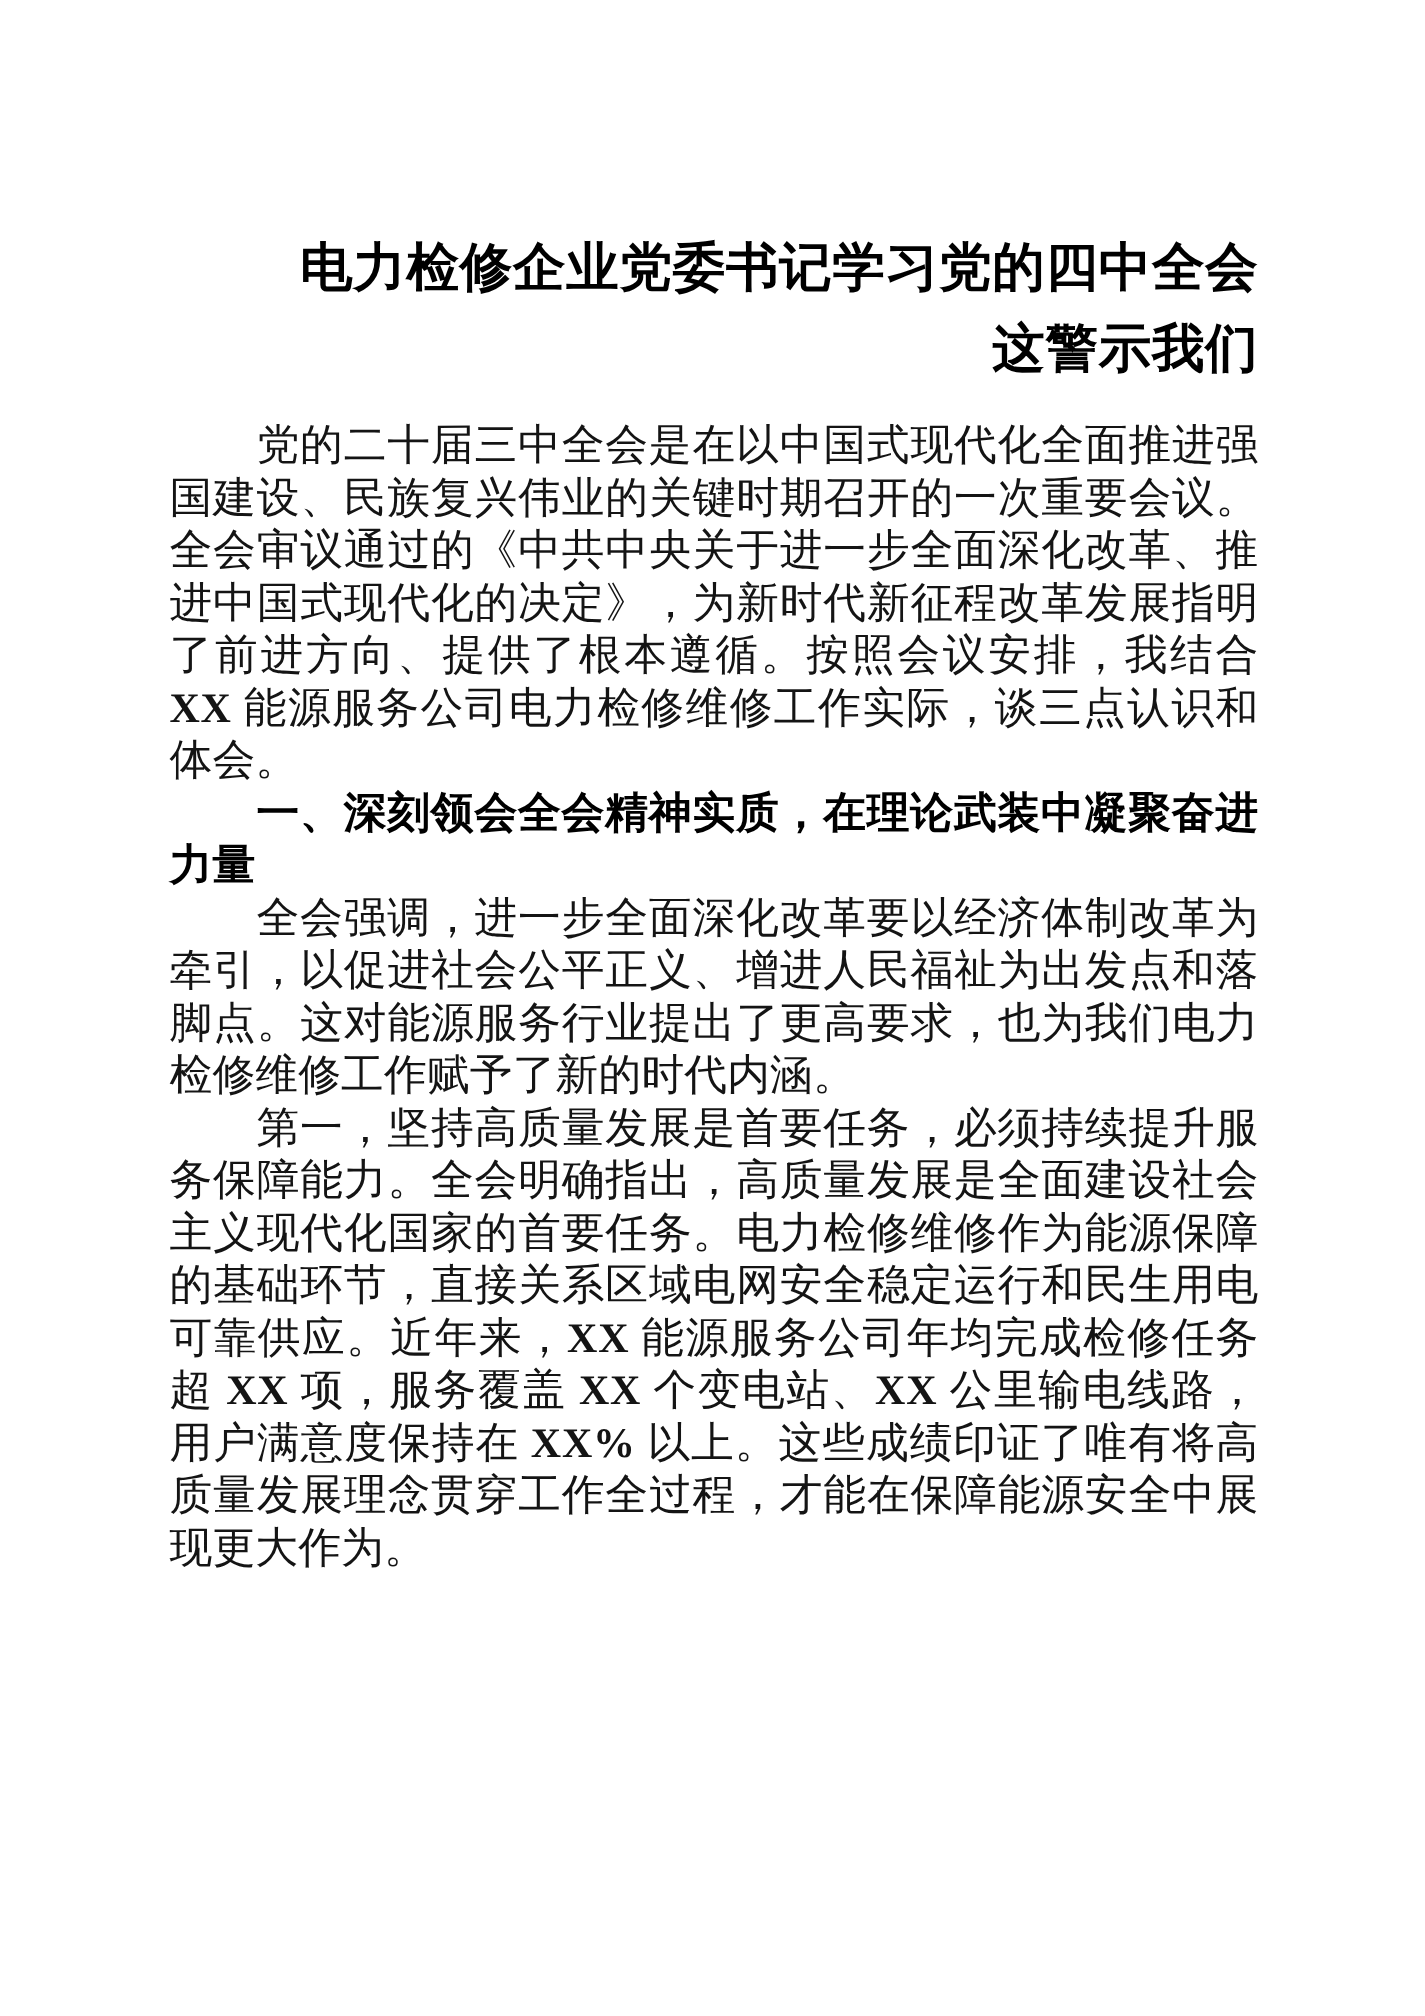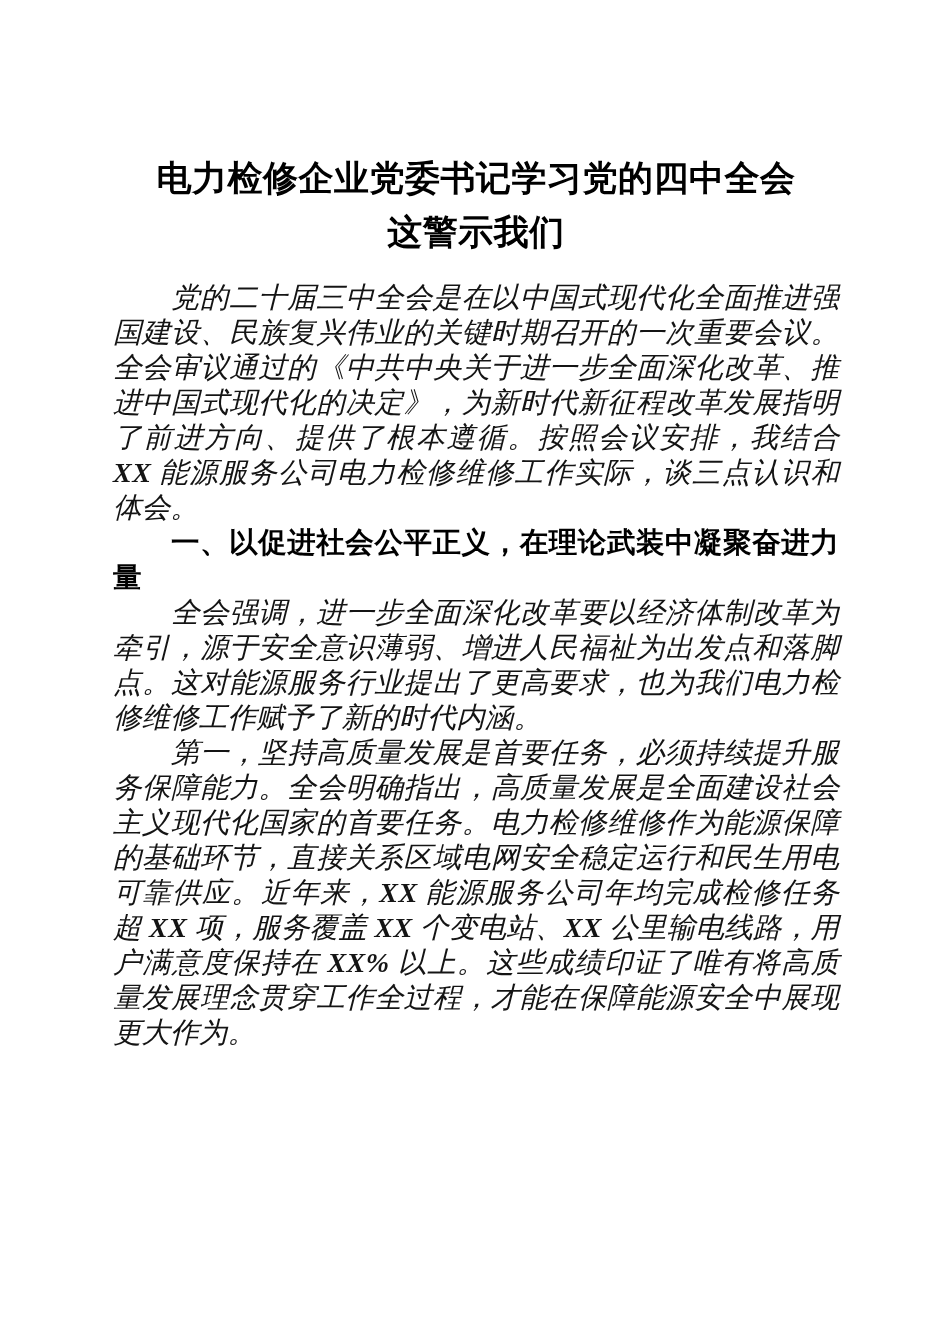--- a/index.html
+++ b/index.html
@@ -31,34 +31,34 @@
     font-size: 35px;
     line-height: 54px;
     text-align: center;
     color: #000000;
     margin: 0;
     padding-top: 152px;
     letter-spacing: 0.5px;
   }
   .doc-title .tline {
     display: block;
+    text-align: right;
   }
 
   
   .para {
     font-family: "Liberation Serif", "DejaVu Serif", serif;
     font-size: 28.5px;
     line-height: 35px;
     color: #141414;
     margin: 0;
     text-align: justify;
     text-justify: inter-ideograph;
     text-indent: 58px;
     letter-spacing: 0.1px;
-    font-style: italic;
   }
 
   .para-first {
     margin-top: 20px;
   }
 
   
   .section-head {
     font-family: "Liberation Sans", "DejaVu Sans", sans-serif;
     font-weight: bold;
@@ -87,22 +87,22 @@
 
   <div class="content">
 
     <h1 class="doc-title">
       <span class="tline">电力检修企业党委书记学习党的四中全会</span>
       <span class="tline">这警示我们</span>
     </h1>
 
     <p class="para para-first">党的二十届三中全会是在以中国式现代化全面推进强国建设、民族复兴伟业的关键时期召开的一次重要会议。全会审议通过的《中共中央关于进一步全面深化改革、推进中国式现代化的决定》，为新时代新征程改革发展指明了前进方向、提供了根本遵循。按照会议安排，我结合 <span class="ph">XX</span> 能源服务公司电力检修维修工作实际，谈三点认识和体会。</p>
 
-    <p class="section-head">一、以促进社会公平正义，在理论武装中凝聚奋进力量</p>
+    <p class="section-head">一、深刻领会全会精神实质，在理论武装中凝聚奋进力量</p>
 
-    <p class="para">全会强调，进一步全面深化改革要以经济体制改革为牵引，源于安全意识薄弱、增进人民福祉为出发点和落脚点。这对能源服务行业提出了更高要求，也为我们电力检修维修工作赋予了新的时代内涵。</p>
+    <p class="para">全会强调，进一步全面深化改革要以经济体制改革为牵引，以促进社会公平正义、增进人民福祉为出发点和落脚点。这对能源服务行业提出了更高要求，也为我们电力检修维修工作赋予了新的时代内涵。</p>
 
     <p class="para">第一，坚持高质量发展是首要任务，必须持续提升服务保障能力。全会明确指出，高质量发展是全面建设社会主义现代化国家的首要任务。电力检修维修作为能源保障的基础环节，直接关系区域电网安全稳定运行和民生用电可靠供应。近年来，<span class="ph">XX</span> 能源服务公司年均完成检修任务超 <span class="ph">XX</span> 项，服务覆盖 <span class="ph">XX</span> 个变电站、<span class="ph">XX</span> 公里输电线路，用户满意度保持在 <span class="ph">XX%</span> 以上。这些成绩印证了唯有将高质量发展理念贯穿工作全过程，才能在保障能源安全中展现更大作为。</p>
 
 
   </div>
 
 </div>
 
 </body></html>

